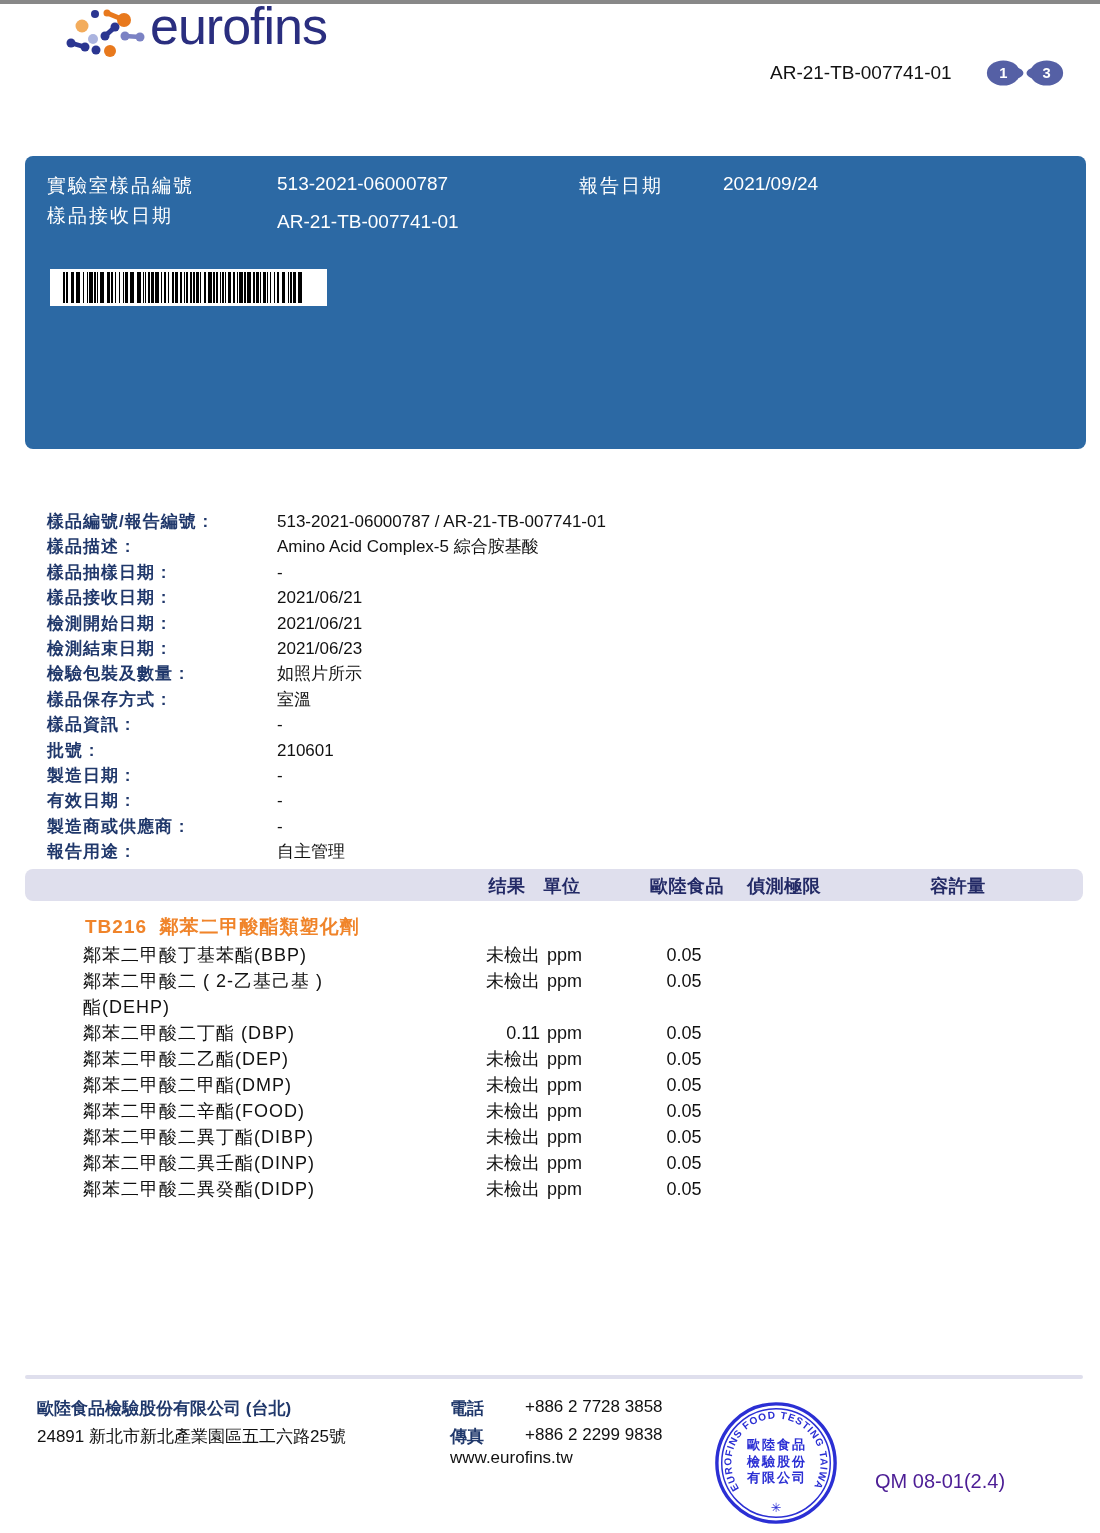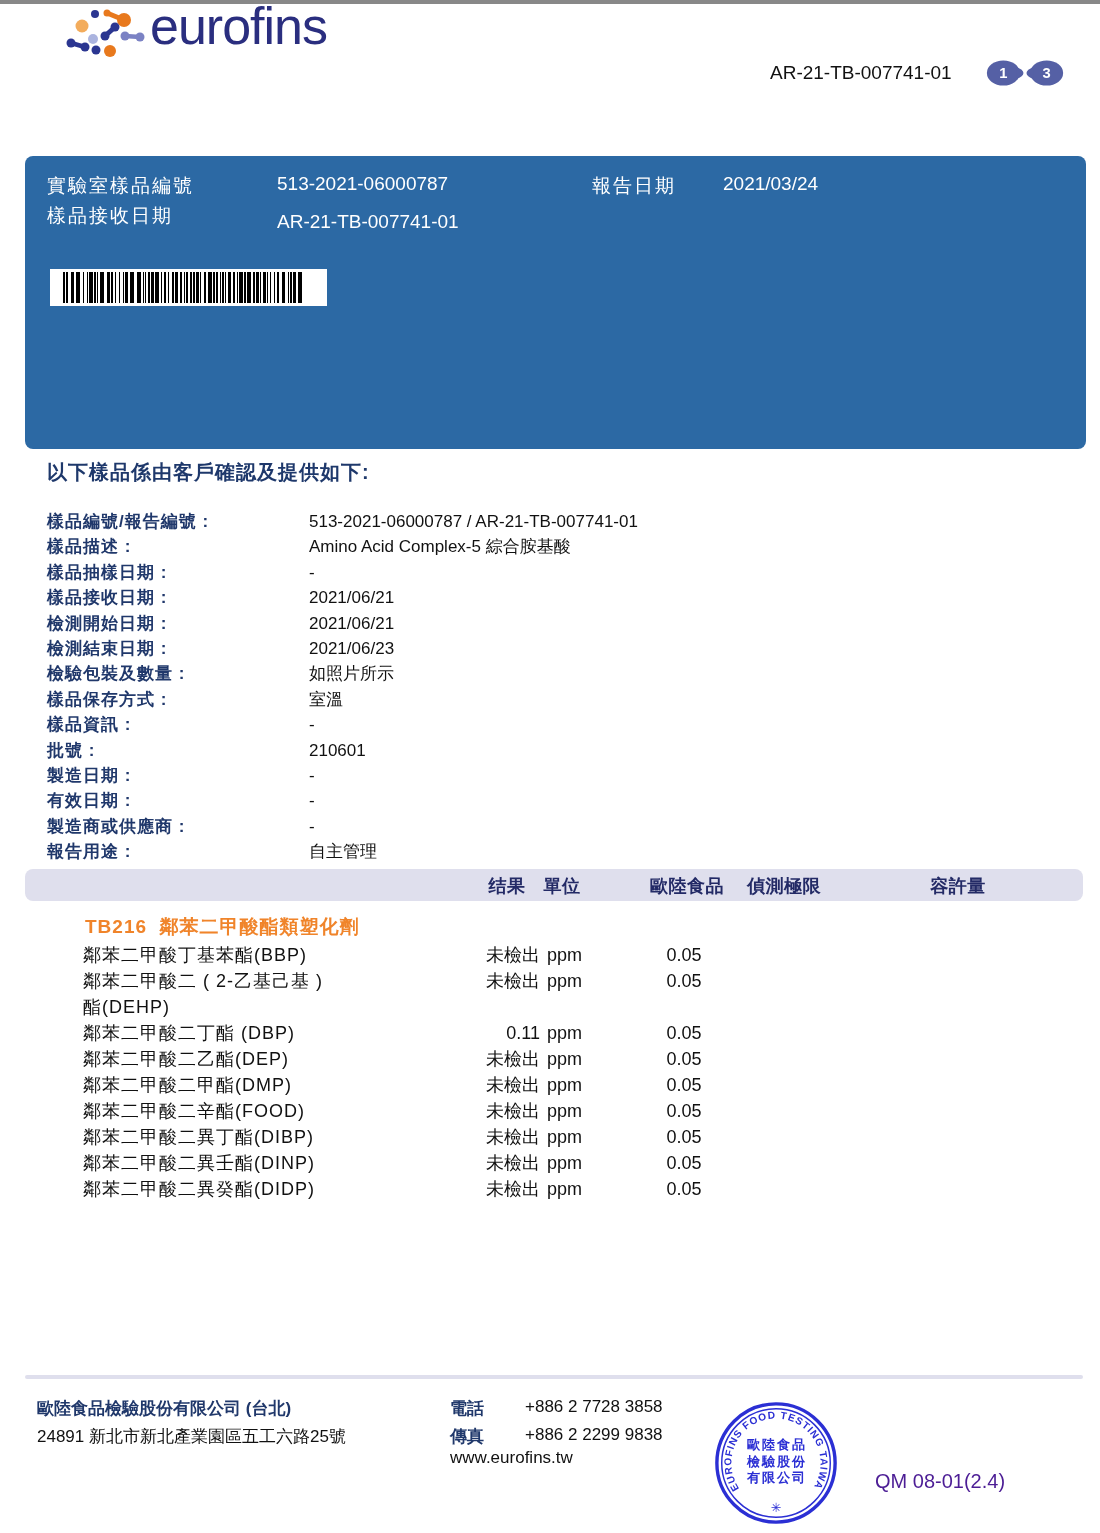--- a/index.html
+++ b/index.html
@@ -19,21 +19,21 @@
   .bb-label { position:absolute; letter-spacing:2px; }
   .bb-value { position:absolute; }
   .barcode-box { position:absolute; left:25px; top:113px; width:277px; height:37px; background:#fff; }
   .barcode { position:absolute; left:13px; top:3px; width:240px; height:31px; overflow:hidden; white-space:nowrap; font-size:0; }
   .barcode .bar { display:inline-block; height:100%; background:#000; vertical-align:top; }
 
   .intro-heading { position:absolute; left:47px; top:455px; font-size:20px; font-weight:bold; letter-spacing:1px; color:#1E386B; }
 
   
   .sample-info { position:absolute; left:47px; top:505px; width:900px; }
-  .si-row { display:flex; line-height:25.4px; font-size:17px;gap:32px; }
+  .si-row { display:flex; line-height:25.4px; font-size:17px; }
   .si-label { width:230px; color:#20386B; font-weight:600; letter-spacing:1px; flex:none; }
   .si-value { color:#111; }
 
   
   .results-bar { position:absolute; left:25px; top:865px; width:1058px; height:32px; background:#DFDFED; border-radius:8px; }
   .results-bar span { position:absolute; top:5px; transform:translateX(-50%); font-size:18px; font-weight:bold; letter-spacing:0.5px; color:#232A66; white-space:nowrap; }
   .col-result  { left:482px; }
   .col-unit    { left:537px; }
   .col-loq     { left:662px; }
   .col-lod     { left:759px; }
@@ -92,30 +92,29 @@
     <ellipse cx="70" cy="17" rx="19" ry="14.5" fill="#5560A5"></ellipse>
     <path d="M35,10 C46,14 46,20 35,24 Z M55,10 C44,14 44,20 55,24 Z" fill="#5560A5"></path>
     <text x="20" y="23" text-anchor="middle" font-size="17" font-weight="bold" fill="#ffffff">1</text>
     <text x="70" y="23" text-anchor="middle" font-size="17" font-weight="bold" fill="#ffffff">3</text>
   </svg>
 
 
   <div class="blue-block">
     <span class="bb-label" style="left:22px; top:17px;">實驗室樣品編號</span>
     <span class="bb-value" style="left:252px; top:17px;">513-2021-06000787</span>
-    <span class="bb-label" style="left:567px; top:17px;">報告日期</span>
-    <span class="bb-value" style="left:698px; top:17px;">2021/03/24</span>
+    <span class="bb-label" style="left:554px; top:17px;">報告日期</span>
+    <span class="bb-value" style="left:698px; top:17px;">2021/09/24</span>
     <span class="bb-label" style="left:22px; top:47px;">樣品接收日期</span>
     <span class="bb-value" style="left:252px; top:55px;">AR-21-TB-007741-01</span>
     <div class="barcode-box">
       <div class="barcode"><div class="bar" style="width: 2px; margin-right: 1px;"></div><div class="bar" style="width: 2px; margin-right: 3px;"></div><div class="bar" style="width: 3px; margin-right: 2px;"></div><div class="bar" style="width: 4px; margin-right: 3px;"></div><div class="bar" style="width: 1px; margin-right: 3px;"></div><div class="bar" style="width: 1px; margin-right: 1px;"></div><div class="bar" style="width: 4px; margin-right: 1px;"></div><div class="bar" style="width: 2px; margin-right: 1px;"></div><div class="bar" style="width: 1px; margin-right: 2px;"></div><div class="bar" style="width: 4px; margin-right: 3px;"></div><div class="bar" style="width: 3px; margin-right: 1px;"></div><div class="bar" style="width: 2px; margin-right: 2px;"></div><div class="bar" style="width: 1px; margin-right: 3px;"></div><div class="bar" style="width: 1px; margin-right: 3px;"></div><div class="bar" style="width: 1px; margin-right: 1px;"></div><div class="bar" style="width: 3px; margin-right: 2px;"></div><div class="bar" style="width: 4px; margin-right: 3px;"></div><div class="bar" style="width: 4px; margin-right: 2px;"></div><div class="bar" style="width: 1px; margin-right: 1px;"></div><div class="bar" style="width: 1px; margin-right: 2px;"></div><div class="bar" style="width: 2px; margin-right: 1px;"></div><div class="bar" style="width: 3px; margin-right: 1px;"></div><div class="bar" style="width: 4px; margin-right: 2px;"></div><div class="bar" style="width: 1px; margin-right: 2px;"></div><div class="bar" style="width: 2px; margin-right: 2px;"></div><div class="bar" style="width: 1px; margin-right: 3px;"></div><div class="bar" style="width: 2px; margin-right: 1px;"></div><div class="bar" style="width: 3px; margin-right: 2px;"></div><div class="bar" style="width: 2px; margin-right: 2px;"></div><div class="bar" style="width: 1px; margin-right: 1px;"></div><div class="bar" style="width: 2px; margin-right: 2px;"></div><div class="bar" style="width: 2px; margin-right: 1px;"></div><div class="bar" style="width: 2px; margin-right: 1px;"></div><div class="bar" style="width: 3px; margin-right: 1px;"></div><div class="bar" style="width: 1px; margin-right: 3px;"></div><div class="bar" style="width: 2px; margin-right: 2px;"></div><div class="bar" style="width: 4px; margin-right: 1px;"></div><div class="bar" style="width: 2px; margin-right: 1px;"></div><div class="bar" style="width: 2px; margin-right: 2px;"></div><div class="bar" style="width: 1px; margin-right: 1px;"></div><div class="bar" style="width: 2px; margin-right: 1px;"></div><div class="bar" style="width: 1px; margin-right: 2px;"></div><div class="bar" style="width: 3px; margin-right: 2px;"></div><div class="bar" style="width: 2px; margin-right: 2px;"></div><div class="bar" style="width: 1px; margin-right: 1px;"></div><div class="bar" style="width: 4px; margin-right: 1px;"></div><div class="bar" style="width: 2px; margin-right: 1px;"></div><div class="bar" style="width: 4px; margin-right: 2px;"></div><div class="bar" style="width: 2px; margin-right: 1px;"></div><div class="bar" style="width: 3px; margin-right: 1px;"></div><div class="bar" style="width: 1px; margin-right: 2px;"></div><div class="bar" style="width: 3px; margin-right: 1px;"></div><div class="bar" style="width: 1px; margin-right: 2px;"></div><div class="bar" style="width: 1px; margin-right: 3px;"></div><div class="bar" style="width: 1px; margin-right: 2px;"></div><div class="bar" style="width: 2px; margin-right: 3px;"></div><div class="bar" style="width: 3px; margin-right: 3px;"></div><div class="bar" style="width: 1px; margin-right: 1px;"></div><div class="bar" style="width: 2px; margin-right: 1px;"></div><div class="bar" style="width: 3px; margin-right: 2px;"></div><div class="bar" style="width: 4px; margin-right: 2px;"></div></div>
     </div>
   </div>
 
-  <div class="intro-heading">以下樣品係由客戶確認及提供如下:</div>
 
   <div class="sample-info">
       <div class="si-row">
         <span class="si-label">樣品編號/報告編號 :</span>
         <span class="si-value">513-2021-06000787  /  AR-21-TB-007741-01</span>
       </div>
       <div class="si-row">
         <span class="si-label">樣品描述 :</span>
         <span class="si-value">Amino Acid Complex-5 綜合胺基酸</span>
       </div>

